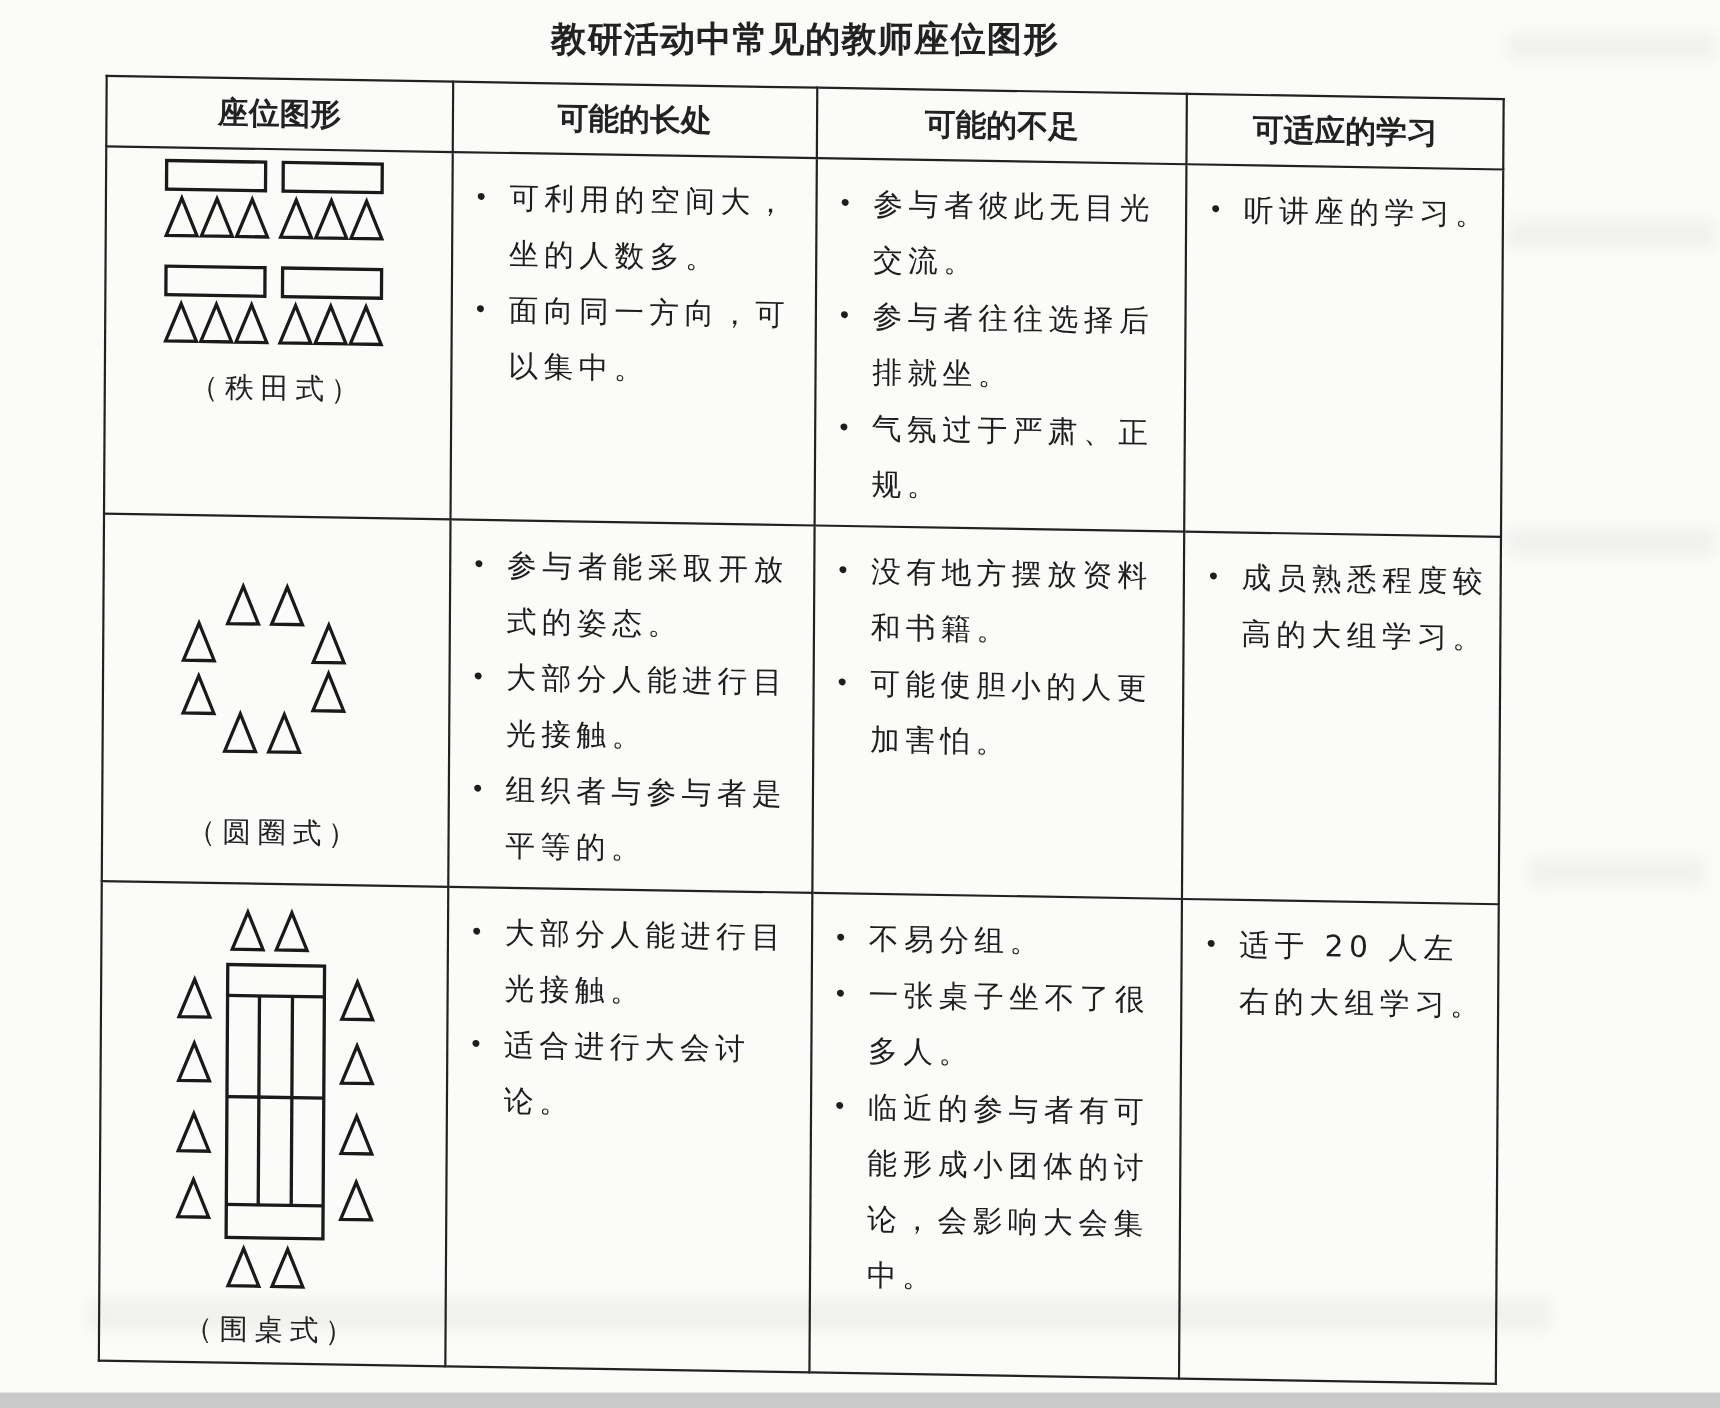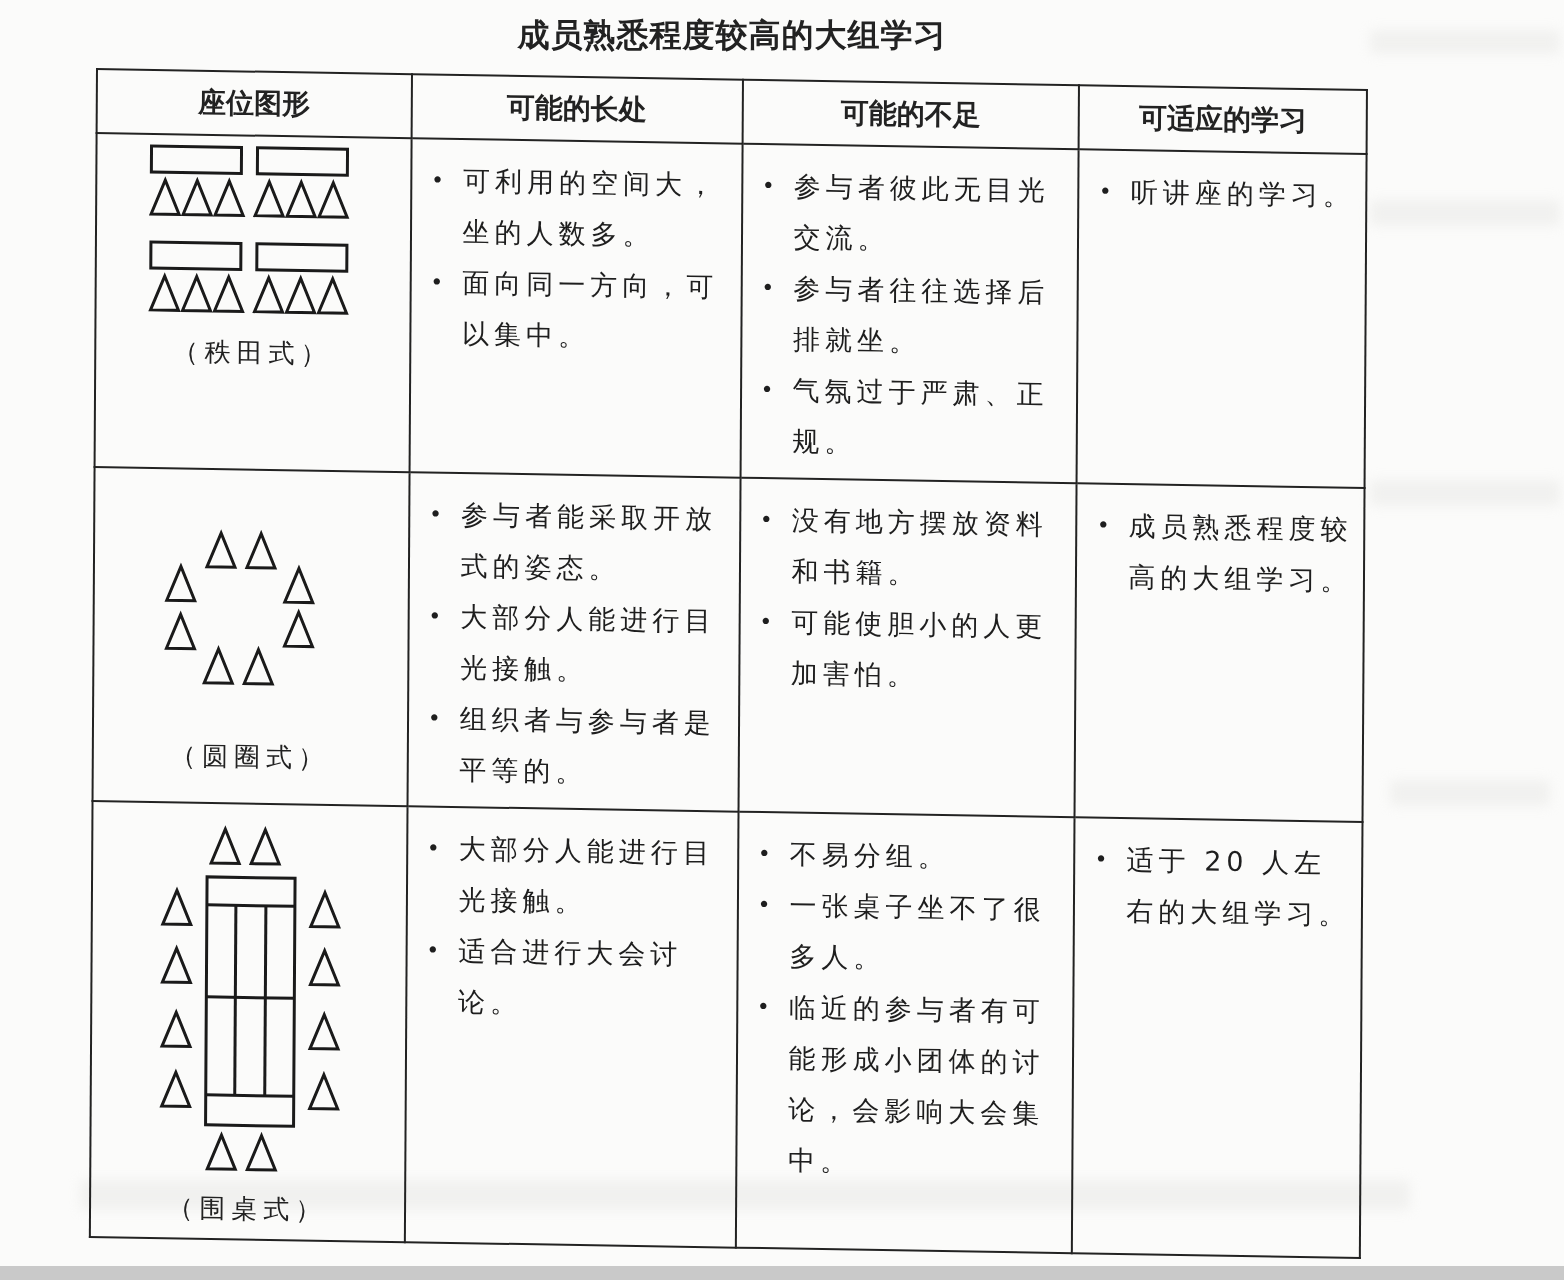--- a/index.html
+++ b/index.html
@@ -49,21 +49,21 @@
   </style>
 </head>
 <body>
 
 <div class="bleed" style="left:1370px;top:30px;width:190px;height:24px;"></div>
 <div class="bleed" style="left:1370px;top:200px;width:190px;height:26px;"></div>
 <div class="bleed" style="left:1370px;top:480px;width:190px;height:26px;"></div>
 <div class="bleed" style="left:1390px;top:780px;width:160px;height:26px;"></div>
 <div class="bleed" style="left:80px;top:1180px;width:1330px;height:30px;"></div>
 
-<div class="title">成员熟悉程度较高的大组学习</div>
+<div class="title">教研活动中常见的教师座位图形</div>
 
 <table class="seat">
   <thead>
     <tr>
       <th class="c1">座位图形</th>
       <th class="c2">可能的长处</th>
       <th class="c3">可能的不足</th>
       <th class="c4">可适应的学习</th>
     </tr>
   </thead>

